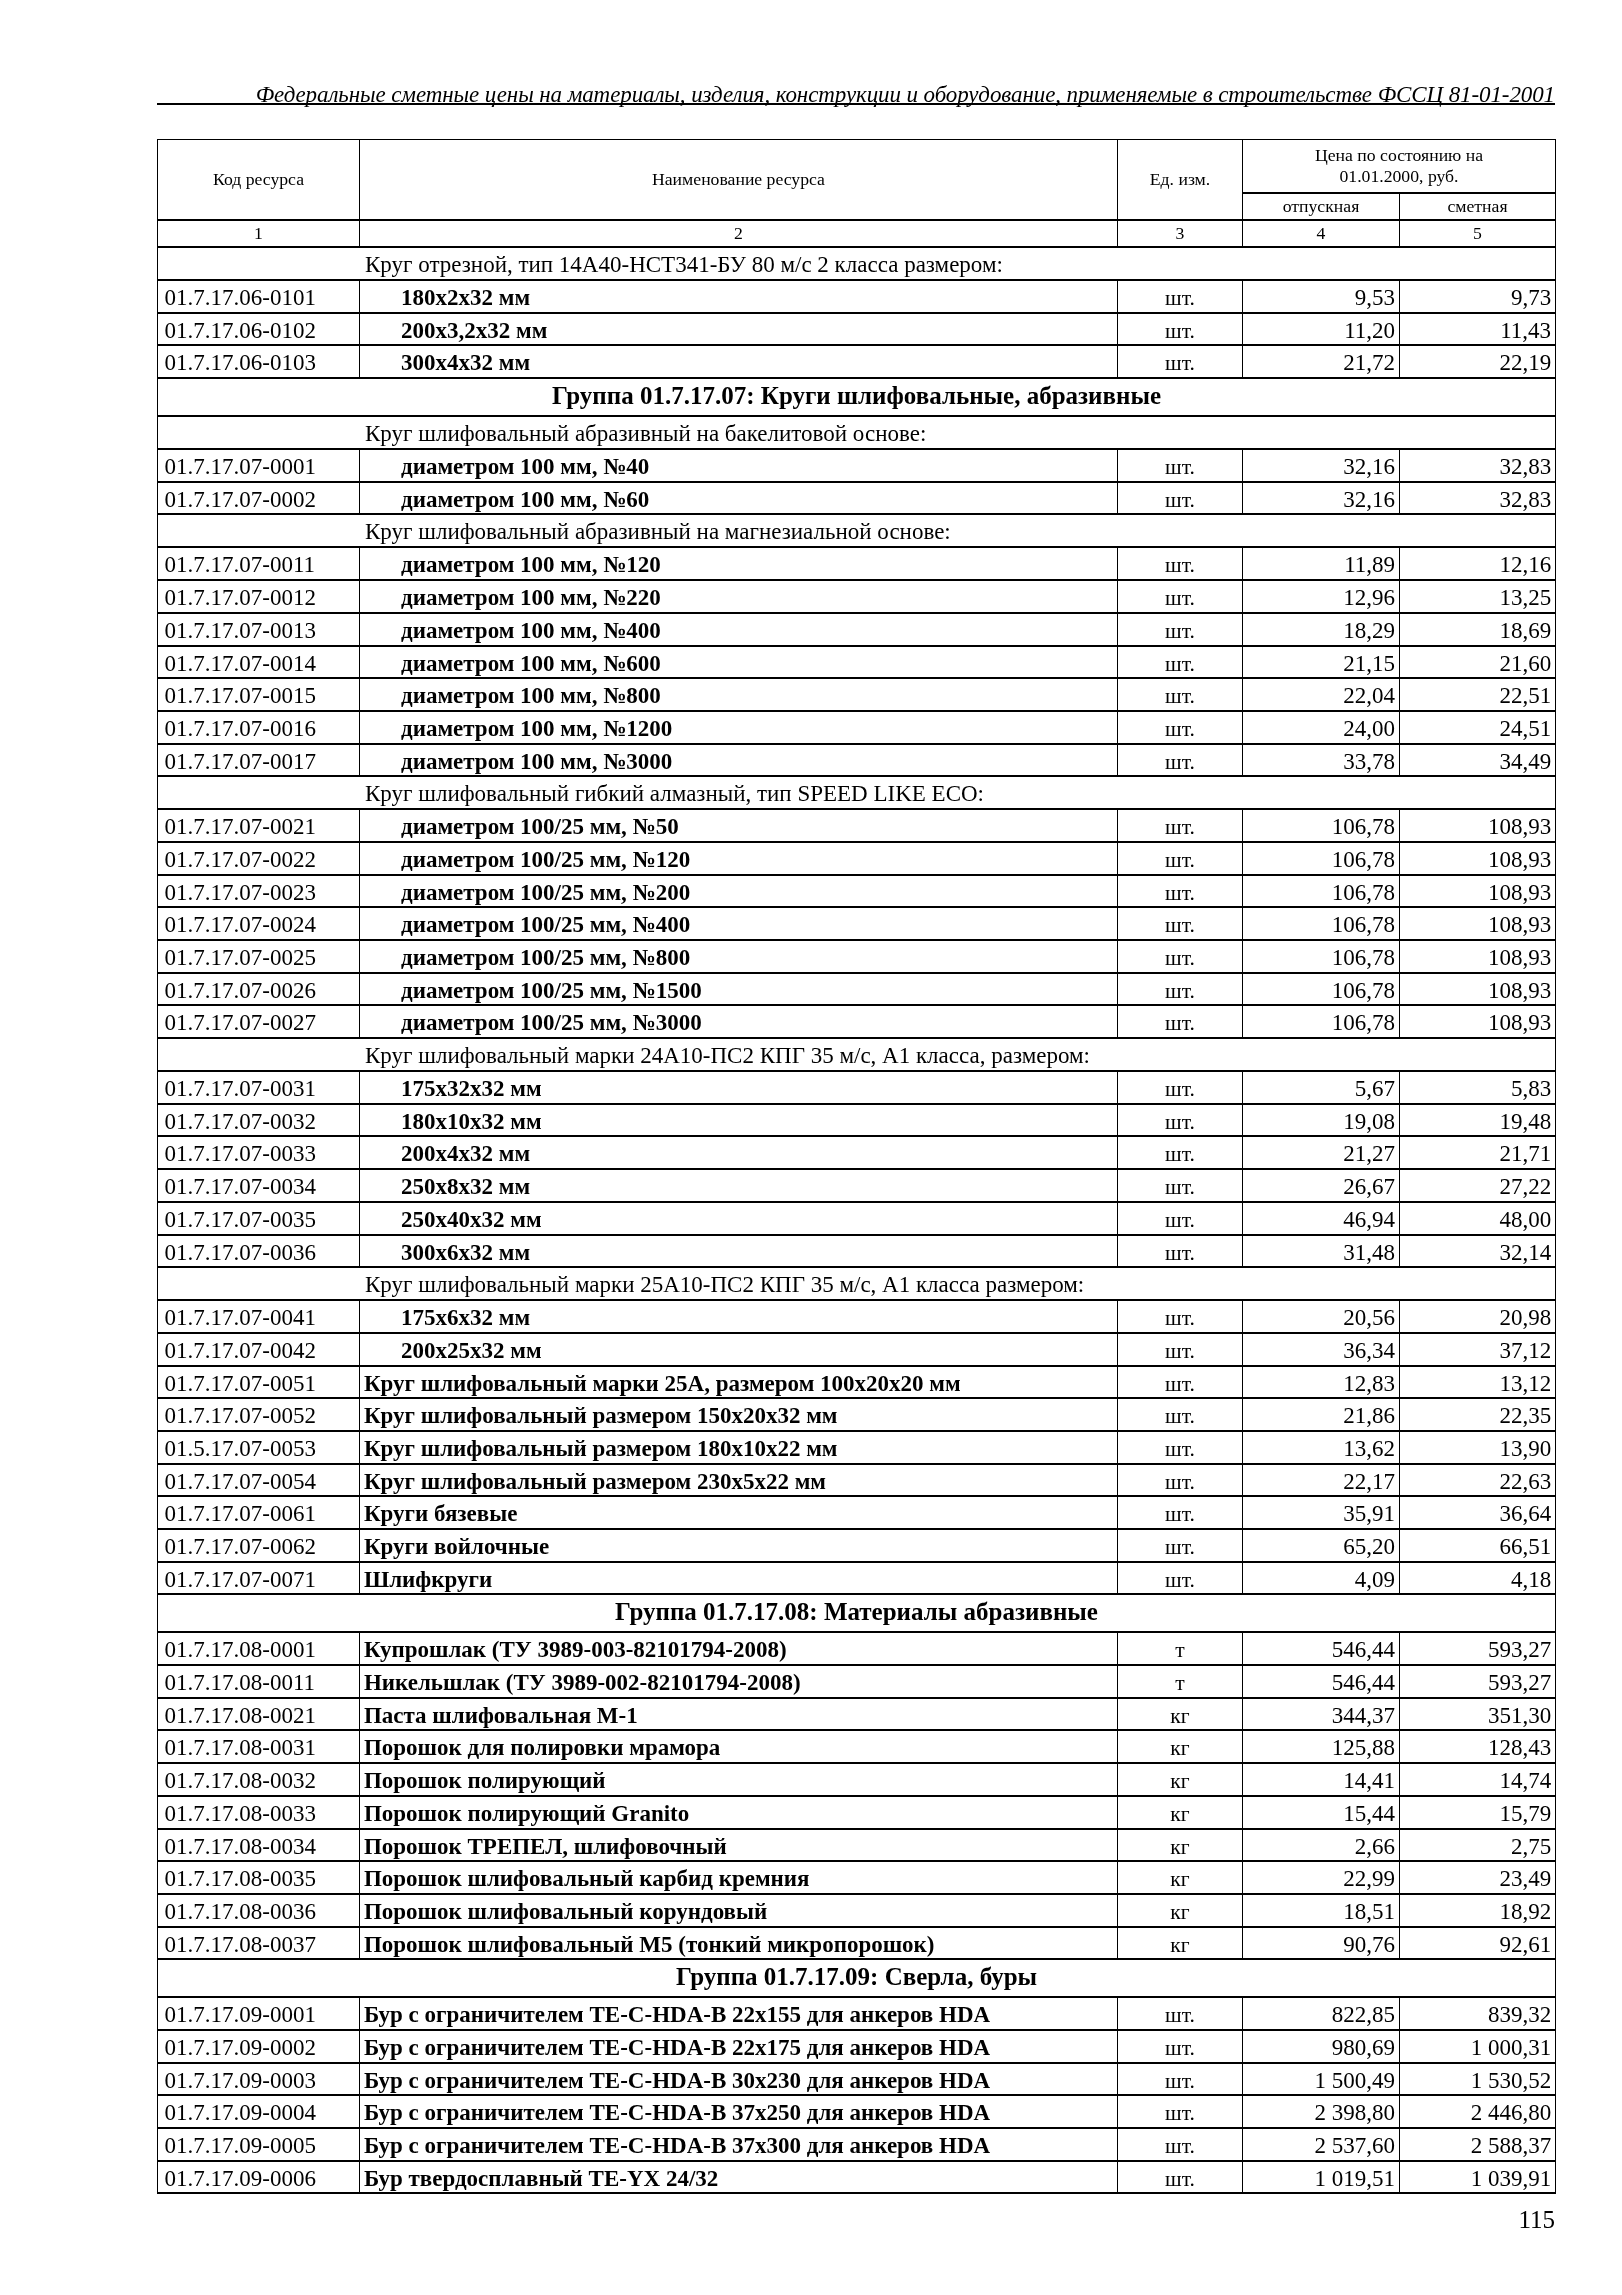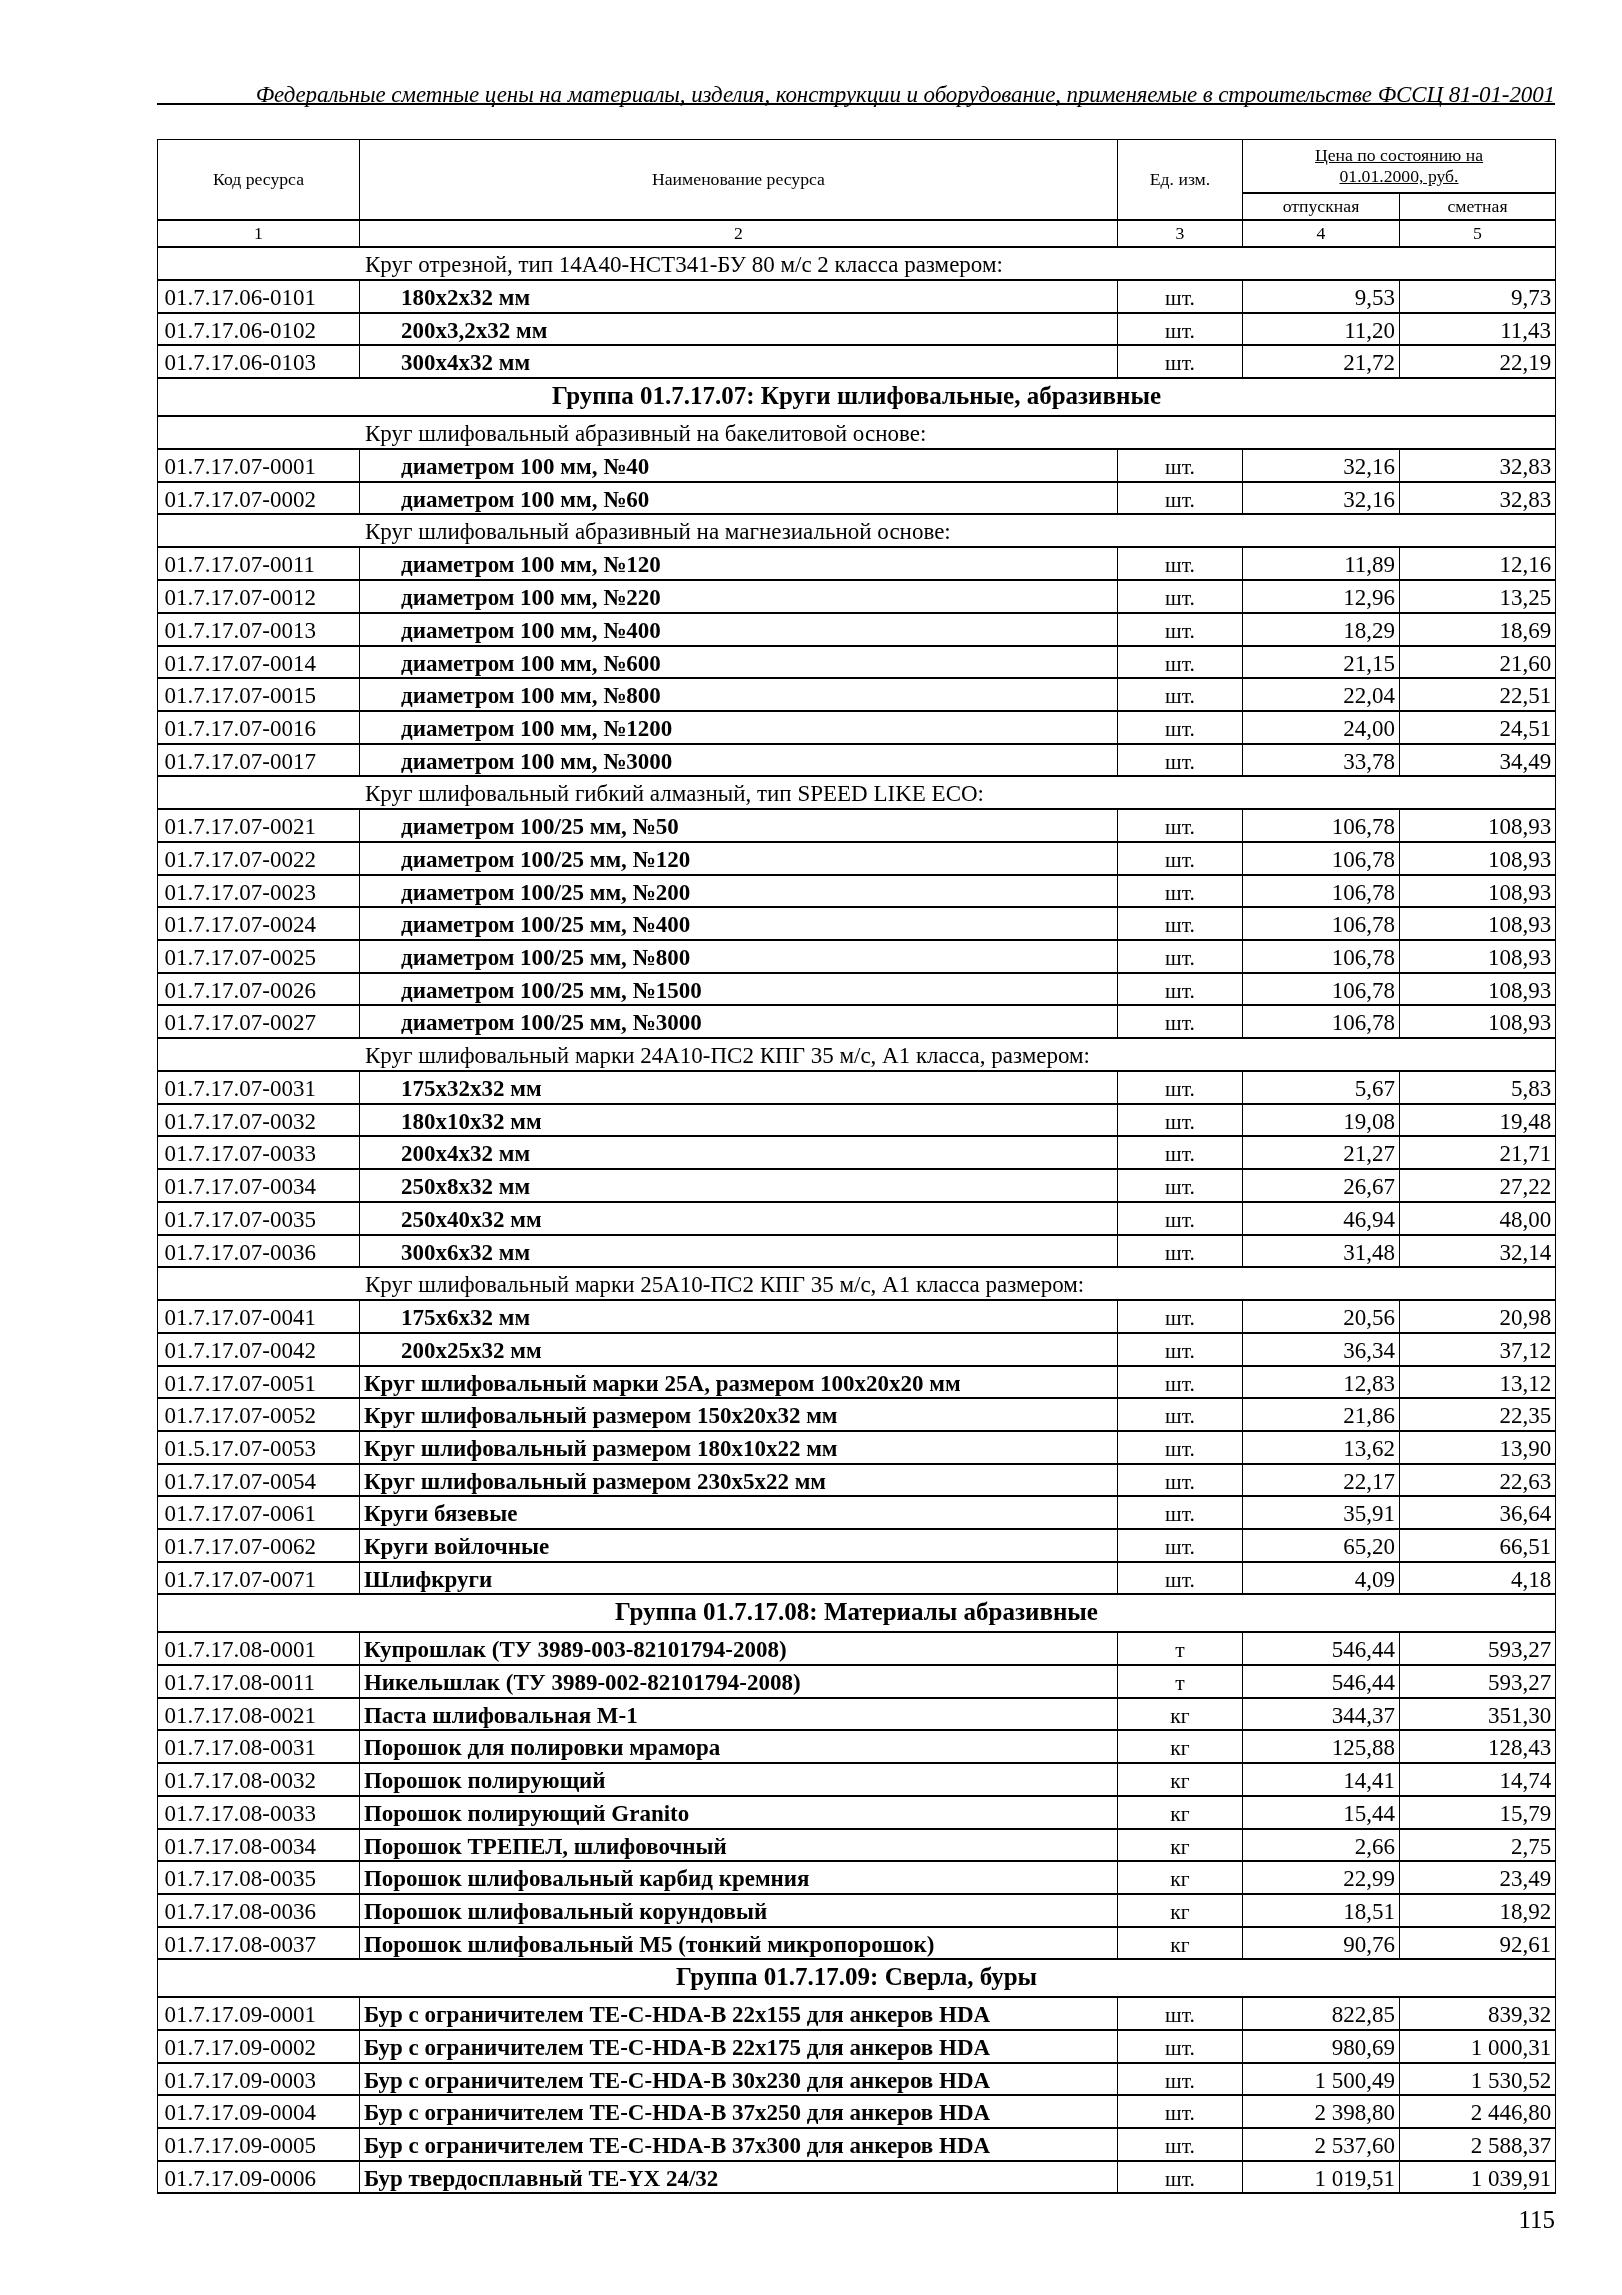--- a/index.html
+++ b/index.html
@@ -46,21 +46,21 @@
       <col style="width:758px">
       <col style="width:125px">
       <col style="width:157px">
       <col style="width:156px">
   </colgroup>
   <thead>
     <tr class="hdr1">
       <th rowspan="2">Код ресурса</th>
       <th rowspan="2">Наименование ресурса</th>
       <th rowspan="2">Ед. изм.</th>
-      <th colspan="2" style="white-space:normal;padding:0 33px;text-decoration:underline;">Цена по состоянию на 01.01.2000, руб.</th>
+      <th colspan="2" style="white-space:normal;padding:0 33px;">Цена по состоянию на 01.01.2000, руб.</th>
     </tr>
     <tr class="hdr2">
       <th>отпускная</th>
       <th>сметная</th>
     </tr>
     <tr class="nums">
       <td>1</td>
       <td>2</td>
       <td>3</td>
       <td>4</td>

